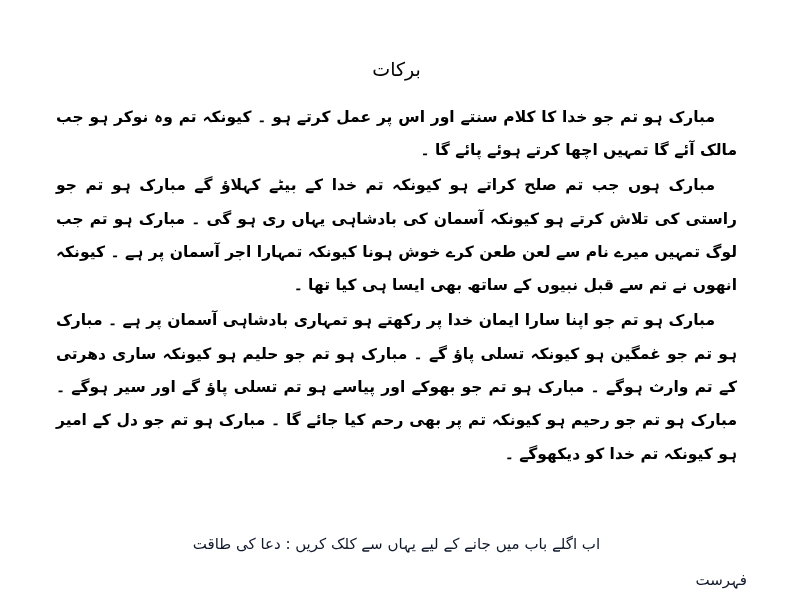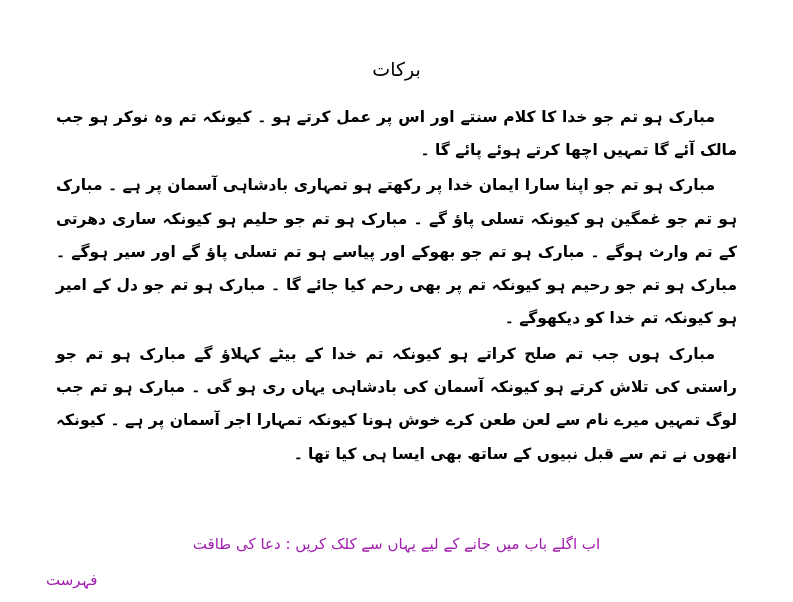--- a/index.html
+++ b/index.html
@@ -48,40 +48,40 @@
     text-align: center;
     font-size: 15px;
     line-height: 2.0;
     margin-top: 58px;
   }
   .link-block .link-line {
     margin-bottom: 6px;
   }
   .index-line {
     direction: rtl;
-    text-align: left;
+    text-align: right;
     font-size: 15px;
     margin-top: 2px;
   }
   a.doc-link {
-    color: #a21caf;
+    color: #0f172a;
     text-decoration: none;
   }
 </style>
 </head>
 <body>
 
 <div class="page">
 
   <h1 class="doc-title">بركات</h1>
 
   <div class="body-block">
     <p>مبارک ہو تم جو خدا کا کلام سنتے اور اس پر عمل کرتے ہو ۔ کیونکہ تم وہ نوکر ہو جب مالک آئے گا تمہیں اچھا کرتے ہوئے پائے گا ۔</p>
+    <p>مبارک ہوں جب تم صلح کراتے ہو کیونکہ تم خدا کے بیٹے کہلاؤ گے مبارک ہو تم جو راستی کی تلاش کرتے ہو کیونکہ آسمان کی بادشاہی یہاں ری ہو گی ۔ مبارک ہو تم جب لوگ تمہیں میرے نام سے لعن طعن کرے خوش ہونا کیونکہ تمہارا اجر آسمان پر ہے ۔ کیونکہ انھوں نے تم سے قبل نبیوں کے ساتھ بھی ایسا ہی کیا تھا ۔</p>
     <p>مبارک ہو تم جو اپنا سارا ایمان خدا پر رکھتے ہو تمہاری بادشاہی آسمان پر ہے ۔ مبارک ہو تم جو غمگین ہو کیونکہ تسلی پاؤ گے ۔ مبارک ہو تم جو حلیم ہو کیونکہ ساری دھرتی کے تم وارث ہوگے ۔ مبارک ہو تم جو بھوکے اور پیاسے ہو تم تسلی پاؤ گے اور سیر ہوگے ۔ مبارک ہو تم جو رحیم ہو کیونکہ تم پر بھی رحم کیا جائے گا ۔ مبارک ہو تم جو دل کے امیر ہو کیونکہ تم خدا کو دیکھوگے ۔</p>
-    <p>مبارک ہوں جب تم صلح کراتے ہو کیونکہ تم خدا کے بیٹے کہلاؤ گے مبارک ہو تم جو راستی کی تلاش کرتے ہو کیونکہ آسمان کی بادشاہی یہاں ری ہو گی ۔ مبارک ہو تم جب لوگ تمہیں میرے نام سے لعن طعن کرے خوش ہونا کیونکہ تمہارا اجر آسمان پر ہے ۔ کیونکہ انھوں نے تم سے قبل نبیوں کے ساتھ بھی ایسا ہی کیا تھا ۔</p>
   </div>
 
   <div class="link-block">
     <div class="link-line">
       <a class="doc-link" href="#">اب اگلے باب میں جانے کے لیے یہاں سے کلک کریں : دعا کی طاقت</a>
     </div>
     <div class="index-line">
       <a class="doc-link" href="#">فہرست</a>
     </div>
   </div>

